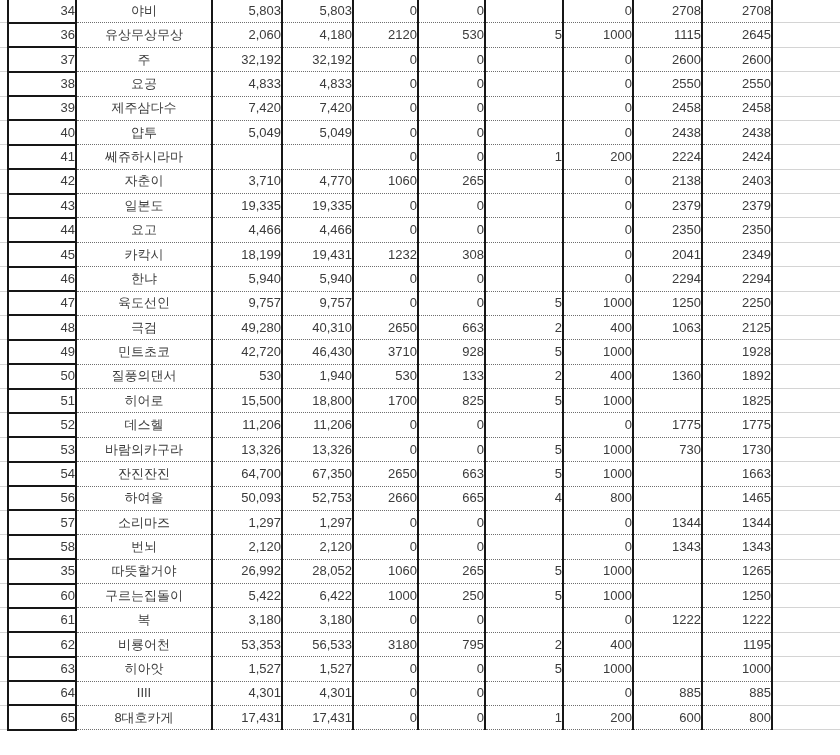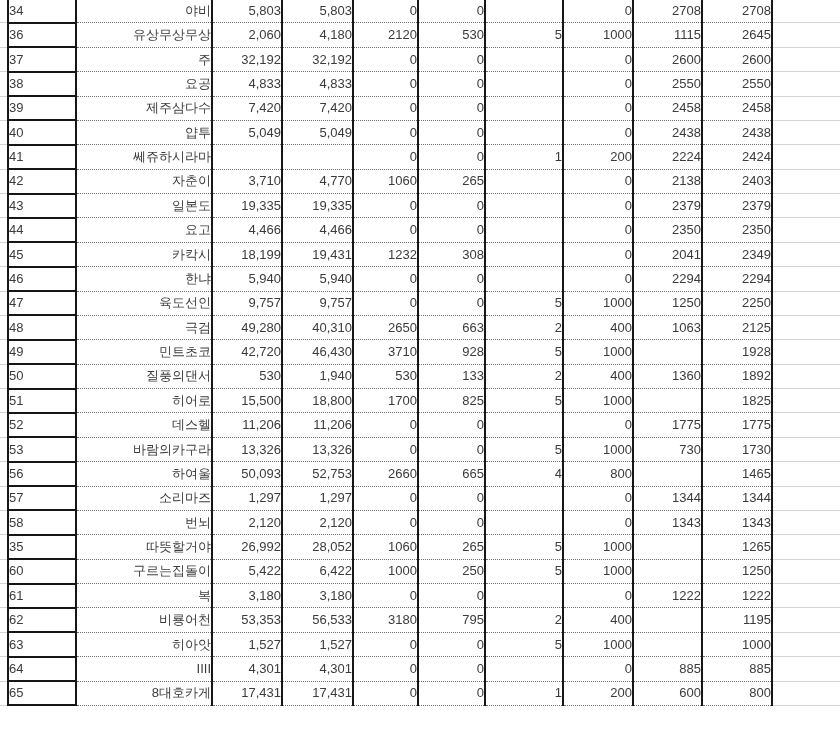--- a/index.html
+++ b/index.html
@@ -31,27 +31,27 @@
     white-space: nowrap;
     background: #ffffff;
   }
   
   td.m {
     border-bottom: 1px solid #d4d4d4;
   }
   
   td.rn {
     border: 2px solid #161616;
-    text-align: left;
+    text-align: right;
   }
   
   td.nm {
     border-left: 2px solid #161616;
     border-bottom: 1px dotted #6e6e6e;
-    text-align: right;
+    text-align: center;
     padding-left: 3px;
   }
   
   td.v {
     border-left: 2px solid #161616;
     border-bottom: 1px dotted #6e6e6e;
     text-align: right;
     padding-right: 6px;
   }
   td.v.last {
@@ -339,20 +339,34 @@
     <td class="v">0</td>
     <td class="v">0</td>
     <td class="v">5</td>
     <td class="v">1000</td>
     <td class="v">730</td>
     <td class="v last">1730</td>
     <td class="m"></td>
   </tr>
         <tr>
     <td class="m"></td>
+    <td class="rn">54</td>
+    <td class="nm">잔진잔진</td>
+    <td class="v">64,700</td>
+    <td class="v">67,350</td>
+    <td class="v">2650</td>
+    <td class="v">663</td>
+    <td class="v">5</td>
+    <td class="v">1000</td>
+    <td class="v"></td>
+    <td class="v last">1663</td>
+    <td class="m"></td>
+  </tr>
+        <tr>
+    <td class="m"></td>
     <td class="rn">56</td>
     <td class="nm">하여울</td>
     <td class="v">50,093</td>
     <td class="v">52,753</td>
     <td class="v">2660</td>
     <td class="v">665</td>
     <td class="v">4</td>
     <td class="v">800</td>
     <td class="v"></td>
     <td class="v last">1465</td>

